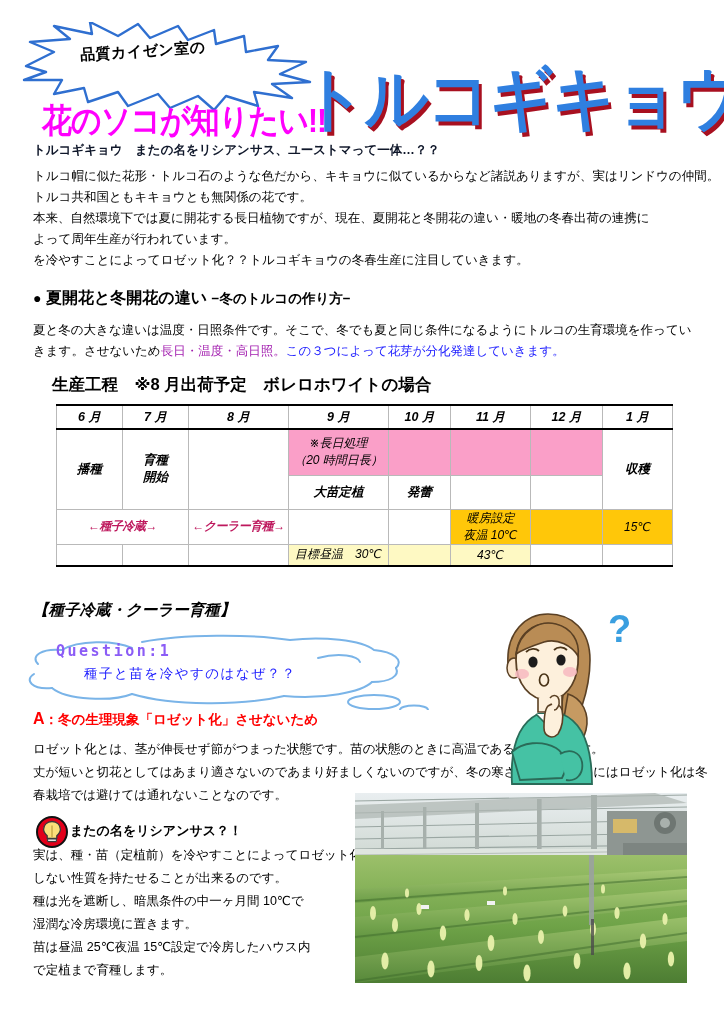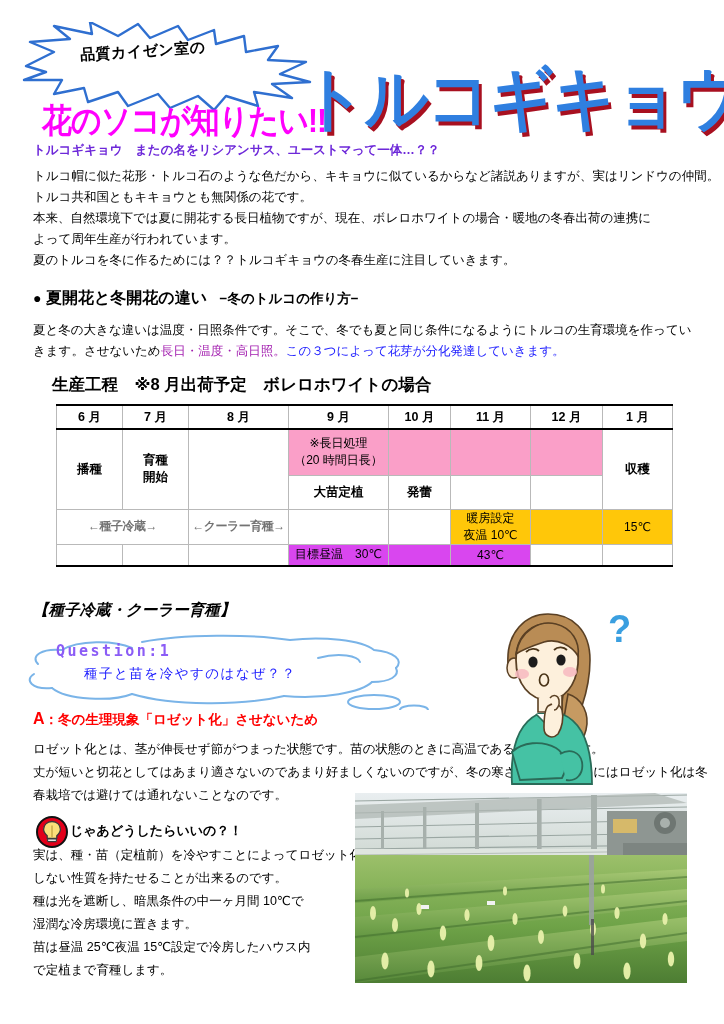--- a/index.html
+++ b/index.html
@@ -77,21 +77,21 @@
     left: 0;
     top: 0;
     width: 724px;
   }
   .lead-head {
     position: absolute;
     left: 33px;
     top: 142px;
     font-size: 12.5px;
     font-weight: bold;
-    color: #6d28d9;
+    color: #0f172a;
     white-space: nowrap;
   }
   .para {
     position: absolute;
     left: 33px;
     font-size: 12.5px;
     line-height: 21px;
     white-space: nowrap;
   }
   .p1 { top: 166px; }
@@ -105,21 +105,20 @@
     left: 33px;
     top: 288px;
     font-size: 16px;
     font-weight: bold;
     white-space: nowrap;
   }
   .sec-head .bullet { font-size: 14px; }
   .sec-head .sub {
     font-size: 13.5px;
     font-weight: bold;
-    margin-left: 8px;
   }
 
   .p6 { top: 320px; }
   .p7 { top: 341px; }
   .red { color: #a21caf; }
   .blue-t { color: #1a1aff; }
 
   .proc-head {
     position: absolute;
     left: 52px;
@@ -141,45 +140,46 @@
     width: 616px;
     table-layout: fixed;
     font-size: 12px;
   }
   table.sched td, table.sched th {
     border: 1px solid #b9b9b9;
     padding: 0;
     text-align: center;
     vertical-align: middle;
     font-weight: normal;
+    font-style: italic;
   }
   table.sched thead th {
     height: 22px;
     font-size: 12.5px;
     font-weight: bold;
     border-bottom: 2px solid #000000;
     border-top: 2px solid #000000;
   }
   table.sched tbody tr:last-child td {
     border-bottom: 2px solid #000000;
   }
   .cell-pink { background: #fa9fc8; }
   .cell-orange { background: #ffc709; }
-  .cell-green { background: #d946ef; }
+  .cell-green { background: #fef9c3; }
   .cell-left {
     text-align: left;
     padding-left: 6px;
   }
   .r-long { height: 46px; }
   .r-mid  { height: 34px; }
   .r-arrow{ height: 28px; }
   .r-temp { height: 22px; }
   .lbl-bold { font-weight: bold; font-size: 12.5px; }
   .arrow-blue {
-    color: #737373;
+    color: #be185d;
     font-weight: bold;
     font-size: 12px;
     letter-spacing: -0.5px;
   }
   .two-line { line-height: 17px; }
 
   
   .bracket-head {
     position: absolute;
     left: 33px;
@@ -298,23 +298,23 @@
     <div class="title-magenta">花のソコが知りたい!!</div>
     <div class="title-big">トルコギキョウ編</div>
   </div>
 
   <div class="content">
 
     <div class="lead-head">トルコギキョウ　またの名をリシアンサス、ユーストマって一体…？？</div>
 
     <div class="para p1">トルコ帽に似た花形・トルコ石のような色だから、キキョウに似ているからなど諸説ありますが、実はリンドウの仲間。</div>
     <div class="para p2">トルコ共和国ともキキョウとも無関係の花です。</div>
-    <div class="para p3">本来、自然環境下では夏に開花する長日植物ですが、現在、ボレロホワイトの場合・暖地の冬春出荷の連携に</div>
+    <div class="para p3">本来、自然環境下では夏に開花する長日植物ですが、現在、夏開花と冬開花の違い・暖地の冬春出荷の連携に</div>
     <div class="para p4">よって周年生産が行われています。</div>
-    <div class="para p5">夏のトルコを冬に作るためには？？トルコギキョウの冬春生産に注目していきます。</div>
+    <div class="para p5">を冷やすことによってロゼット化？？トルコギキョウの冬春生産に注目していきます。</div>
 
     <div class="sec-head">
       <span class="bullet">●</span>
       <span>夏開花と冬開花の違い</span>
       <span class="sub">−冬のトルコの作り方−</span>
     </div>
 
     <div class="para p6">夏と冬の大きな違いは温度・日照条件です。そこで、冬でも夏と同じ条件になるようにトルコの生育環境を作ってい</div>
     <div class="para p7">
       <span>きます。させないため</span><span class="red">長日・温度・高日照。</span><span class="blue-t">この３つによって花芽が分化発達していきます。</span>
@@ -450,21 +450,21 @@
 
     <div class="bulb-wrap">
       <svg width="32" height="32" viewBox="0 0 32 32">
         <circle cx="16" cy="16" r="15" fill="#e2001a" stroke="#111111" stroke-width="2"></circle>
         <path d="M16 5.5 C10.8 5.5 7.6 9.2 7.6 13.2 C7.6 16.2 9.6 18.2 11.2 19.8 L11.2 22.4 L20.8 22.4 L20.8 19.8
                  C22.4 18.2 24.4 16.2 24.4 13.2 C24.4 9.2 21.2 5.5 16 5.5 Z" fill="#fbdf7a" stroke="#3a3a3a" stroke-width="1.3"></path>
         <rect x="11.6" y="23" width="8.8" height="2.6" rx="0.6" fill="#e8e8e8" stroke="#3a3a3a" stroke-width="1.1"></rect>
         <path d="M16 9.5 L16 21" stroke="#b09030" stroke-width="1" fill="none"></path>
       </svg>
     </div>
-    <div class="bulb-text">じゃあどうしたらいいの？！</div>
+    <div class="bulb-text">またの名をリシアンサス？！</div>
 
     <div class="para p11">実は、種・苗（定植前）を冷やすことによってロゼット化</div>
     <div class="para p12">しない性質を持たせることが出来るのです。</div>
     <div class="para p13">種は光を遮断し、暗黒条件の中一ヶ月間 10℃で</div>
     <div class="para p14">湿潤な冷房環境に置きます。</div>
     <div class="para p15">苗は昼温 25℃夜温 15℃設定で冷房したハウス内</div>
     <div class="para p16">で定植まで育種します。</div>
 
     <div class="illus">
       <svg width="180" height="185" viewBox="0 0 180 185">

